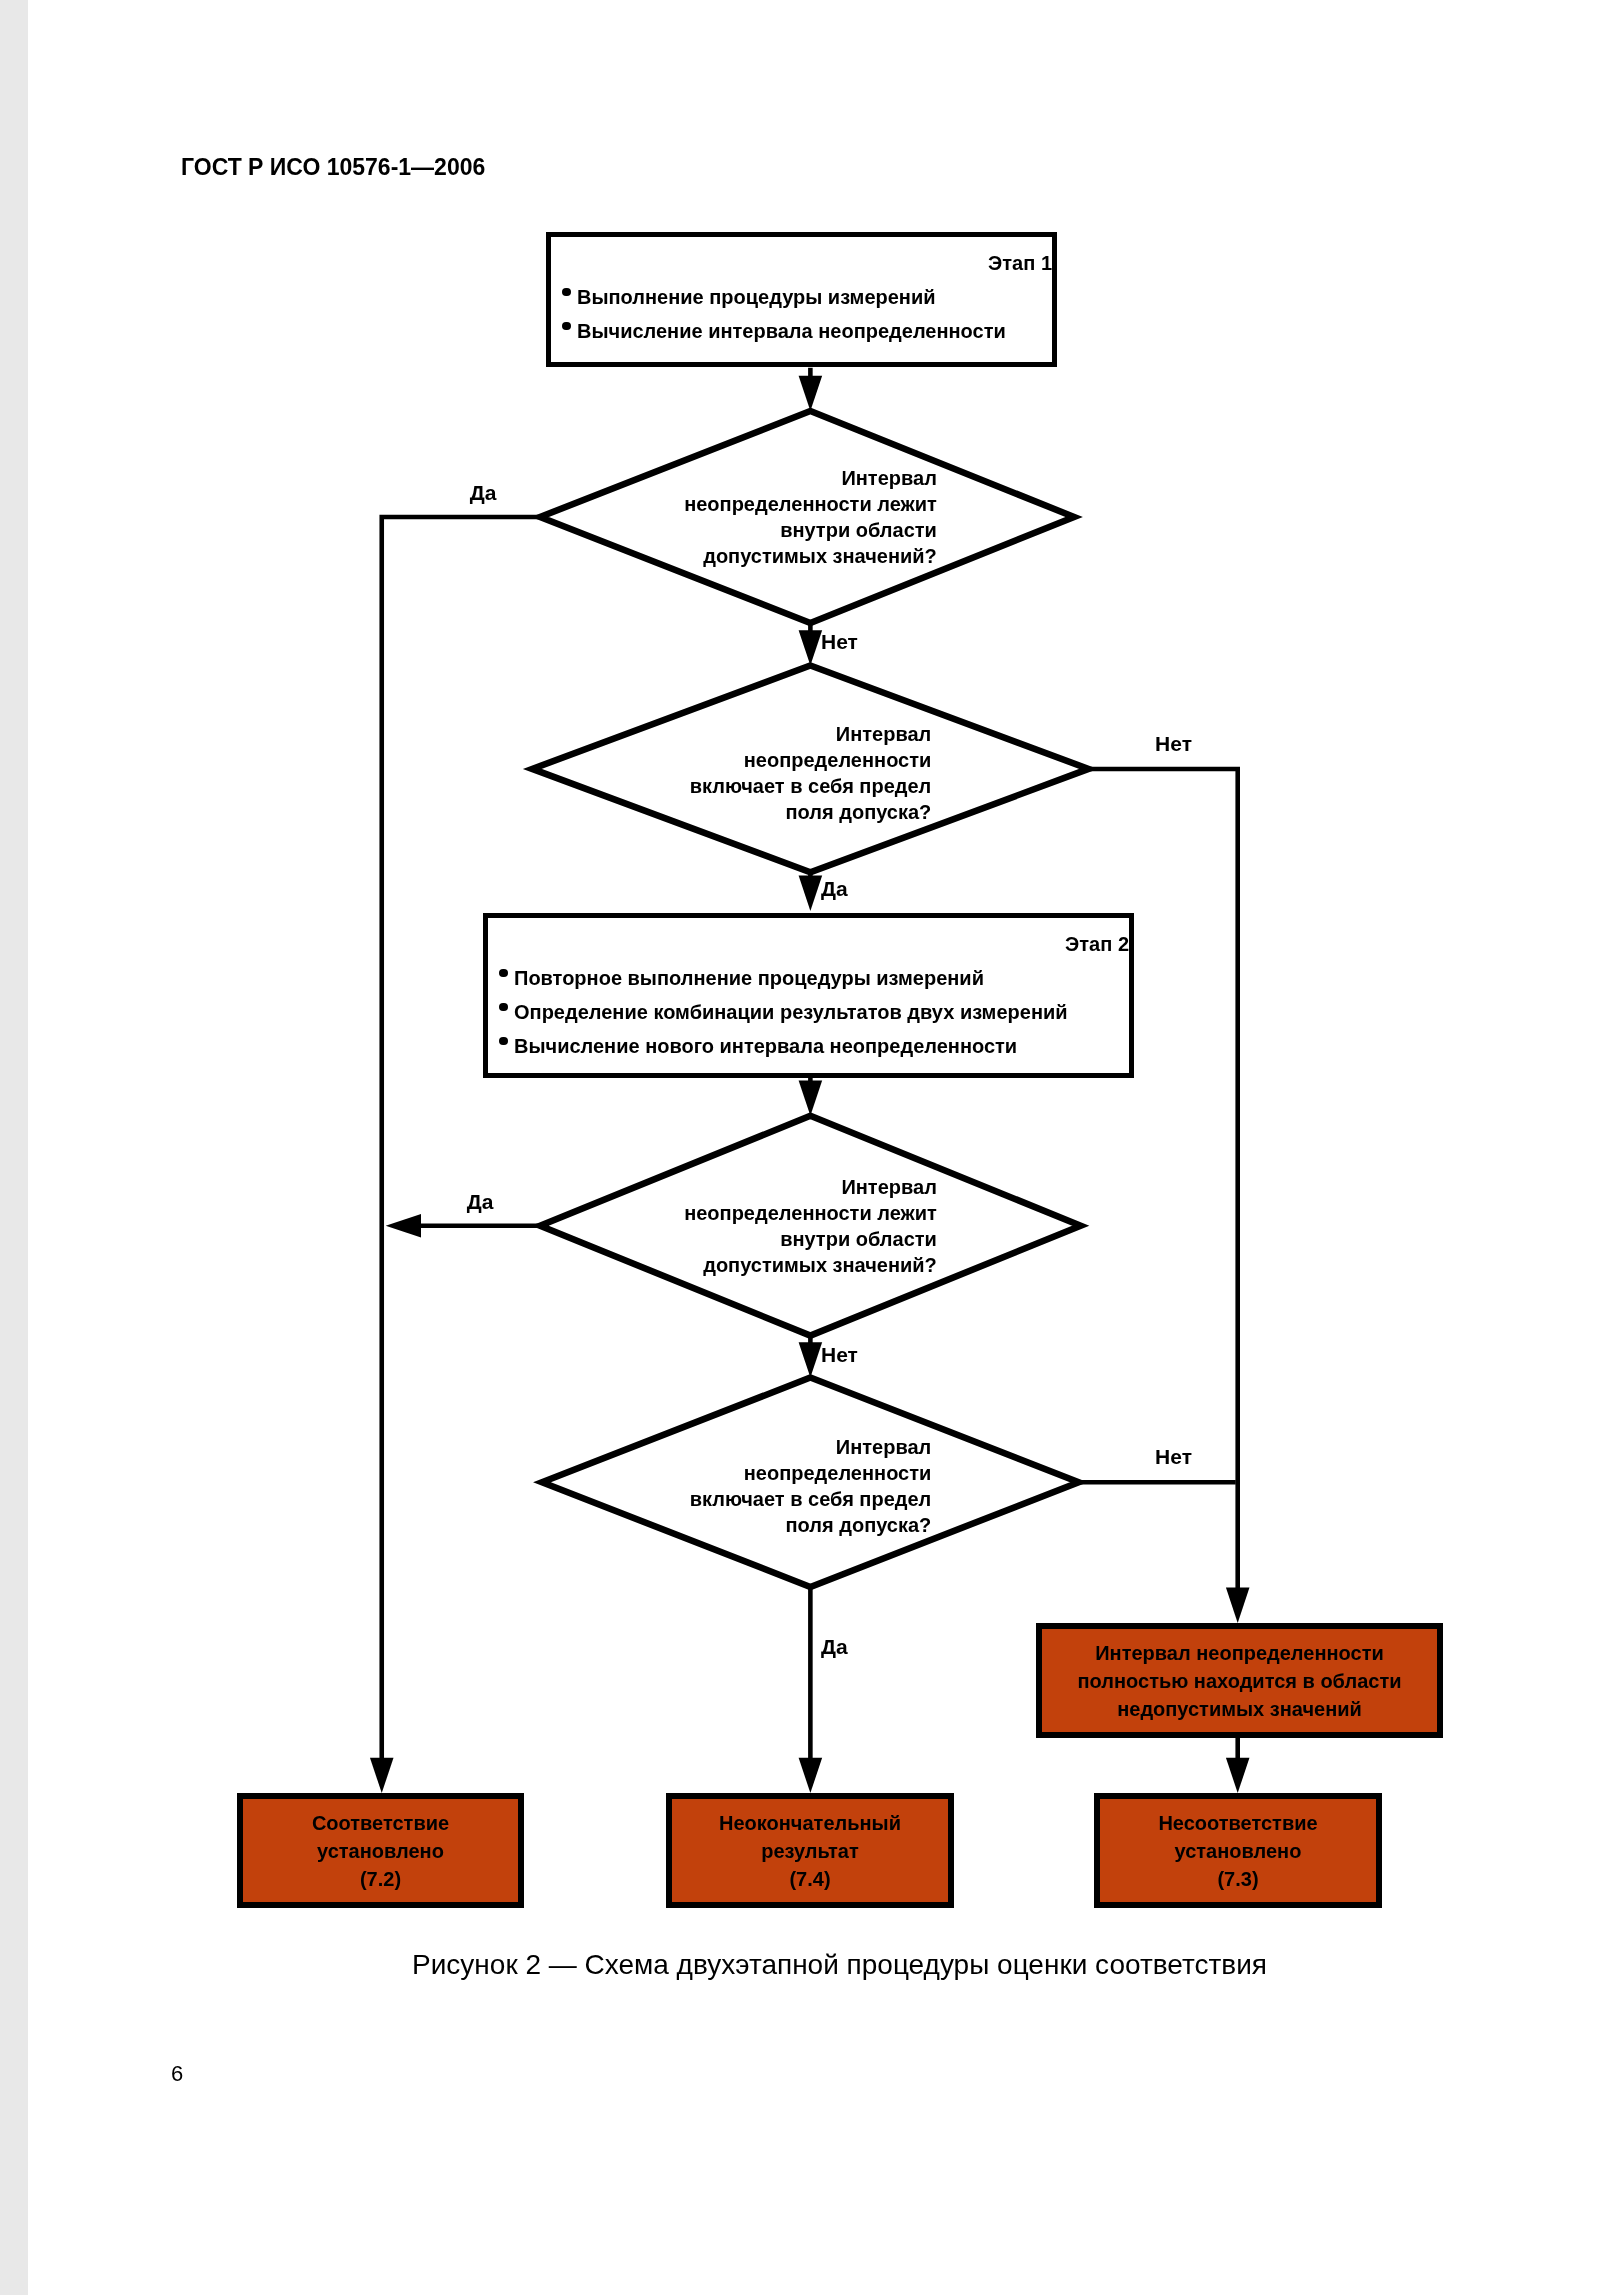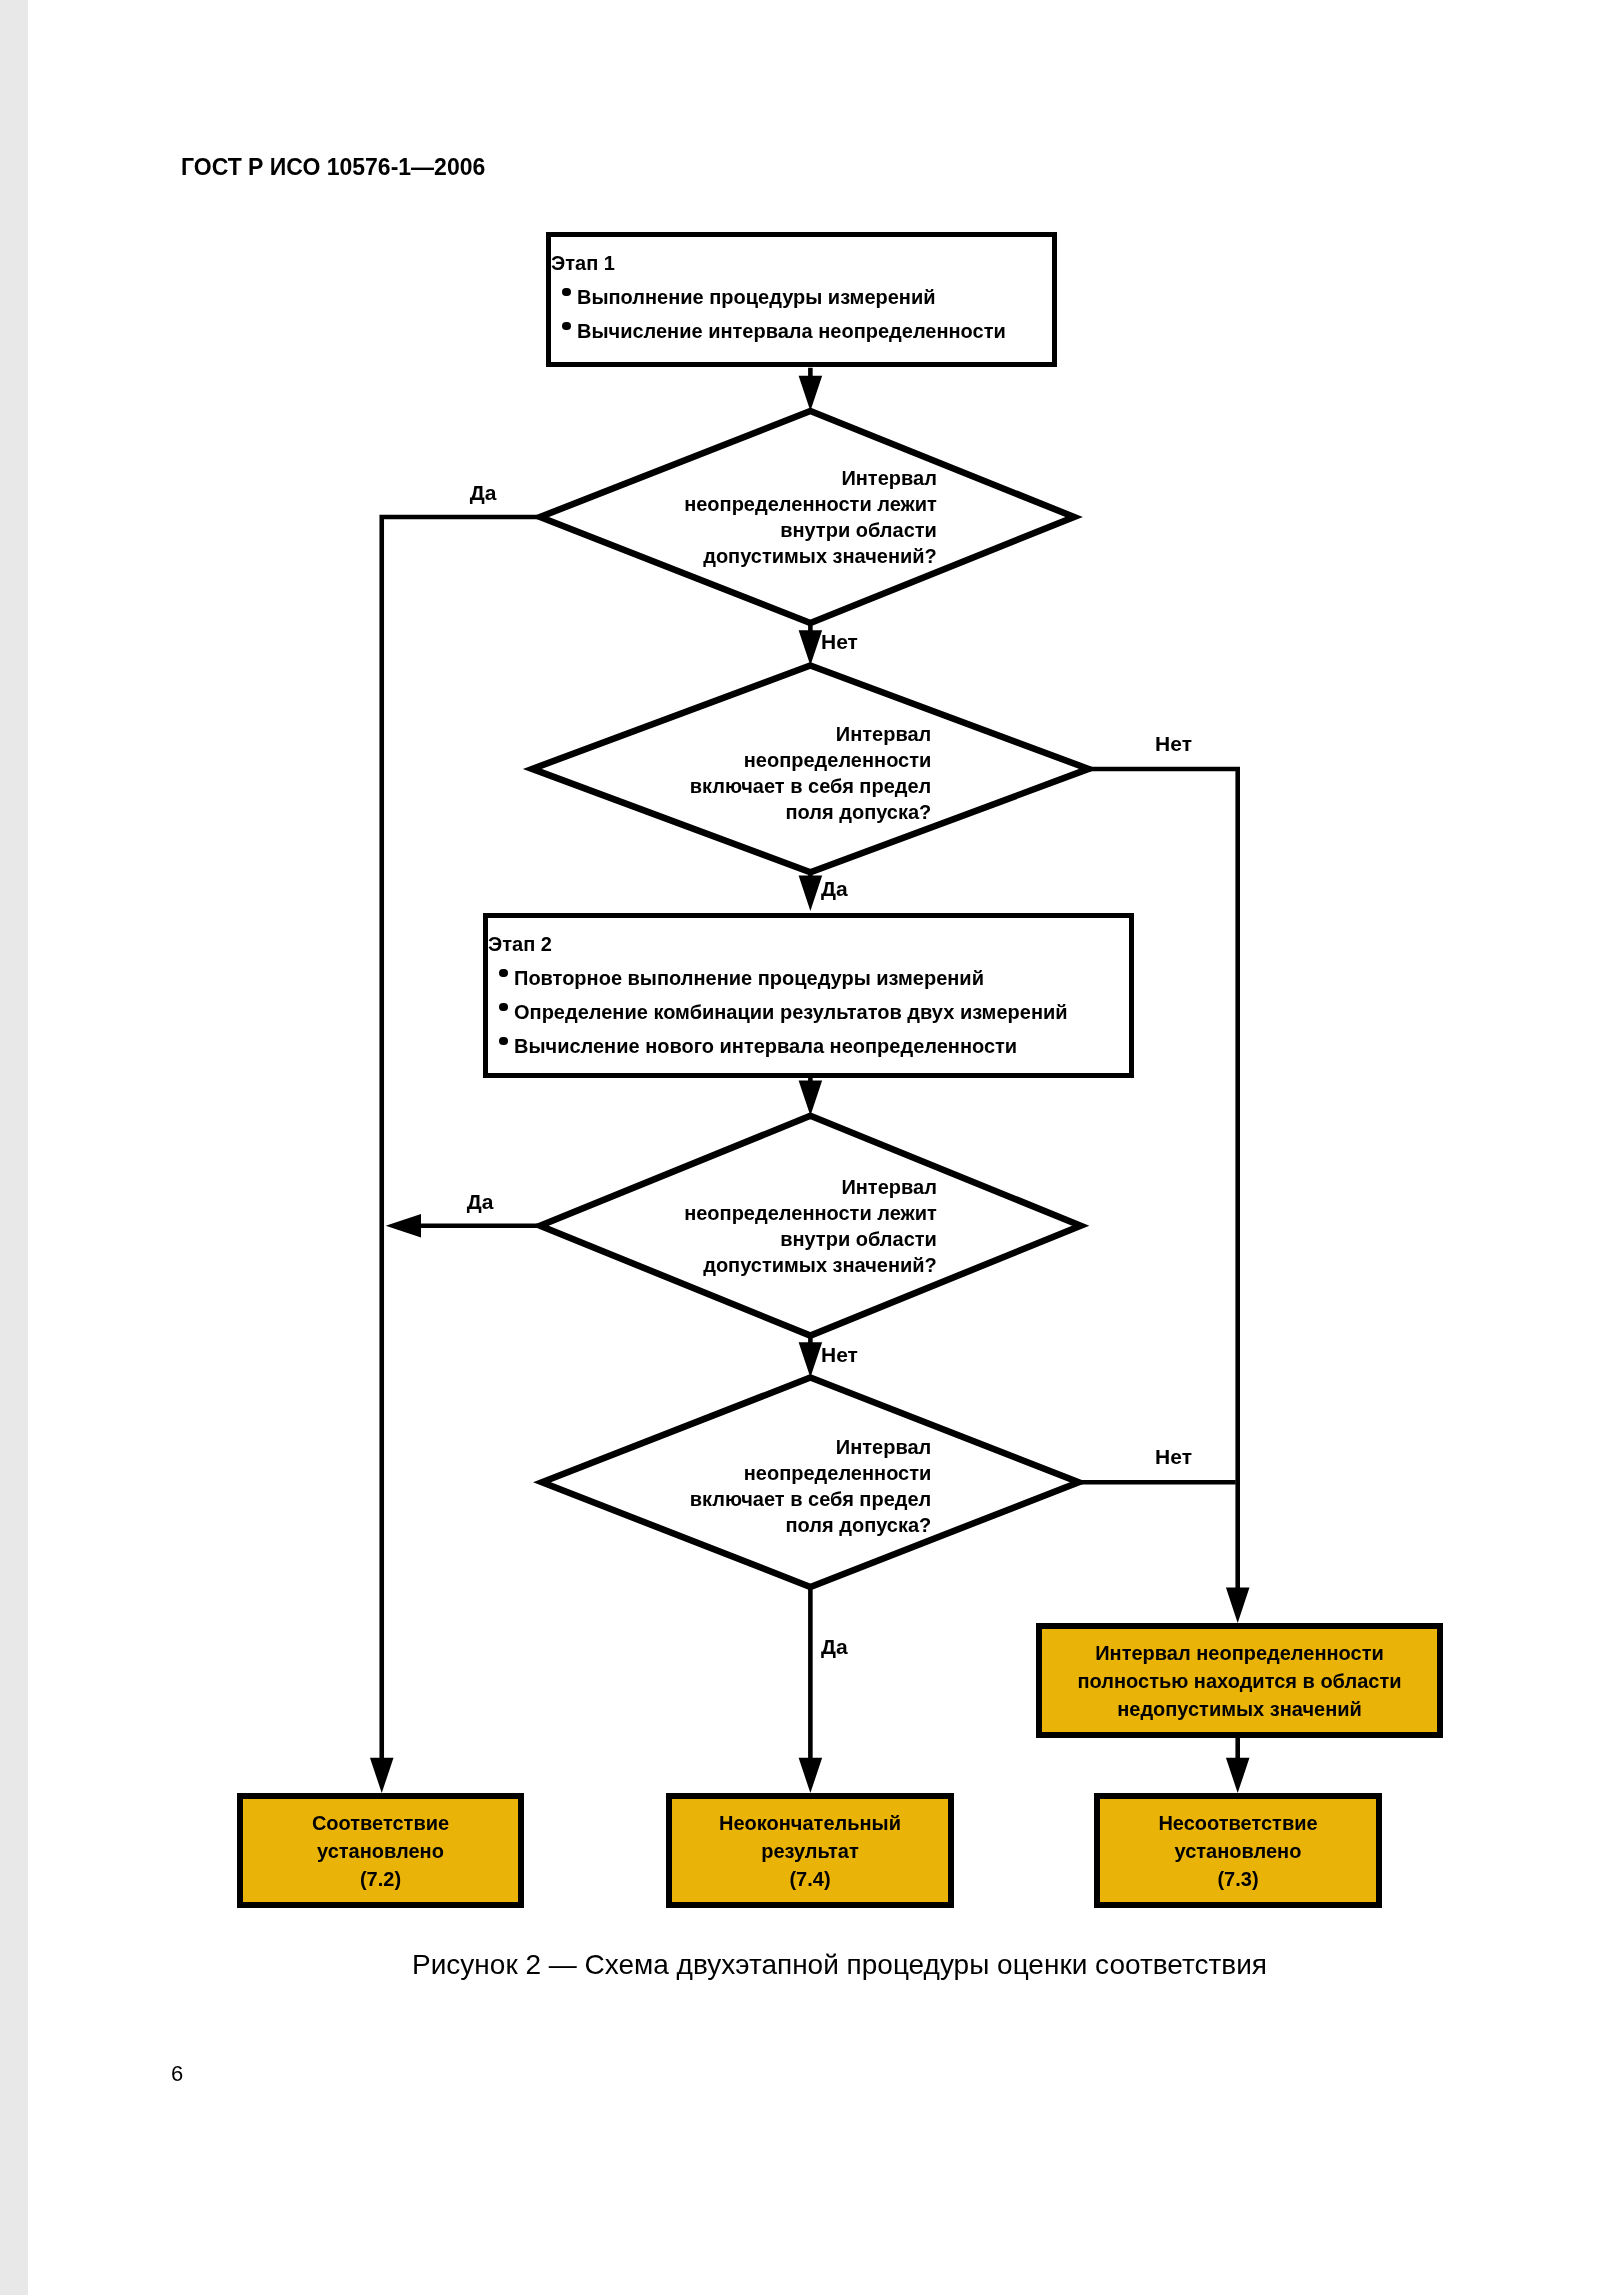--- a/index.html
+++ b/index.html
@@ -24,30 +24,30 @@
   }
   .caption{
     left:0;top:1949px;width:1623px;
     text-align:center;font-size:28px;font-weight:normal;white-space:nowrap;
   }
   
   .pbox{
     background:#fff;border:5.2px solid #000;box-sizing:border-box;
     font-size:20px;font-weight:bold;line-height:34px;
   }
-  .pbox .ttl{text-align:left;margin-top:9.2px;}
+  .pbox .ttl{text-align:right;margin-top:9.2px;}
   .bullets{margin:0;padding:0 0 0 11px;list-style:none;}
   .bullet-row{display:flex;align-items:baseline;}
   .bdot{
     width:8.5px;height:8.5px;border-radius:50%;background:#000;
     flex:0 0 8.5px;margin-right:6.5px;position:relative;top:-5.2px;align-self:center;
   }
   
   .tbox{
-    background:#eab308;border:6.5px solid #000;box-sizing:border-box;
+    background:#c2410c;border:6.5px solid #000;box-sizing:border-box;
     display:flex;align-items:center;justify-content:center;text-align:center;
     font-size:20px;font-weight:bold;line-height:28px;white-space:pre-line;
   }
   
   .dtext{
     display:flex;align-items:center;justify-content:center;text-align:right;
     font-size:20px;font-weight:bold;line-height:26px;white-space:pre-line;
   }
   .elabel{
     font-size:21px;font-weight:bold;white-space:nowrap;

